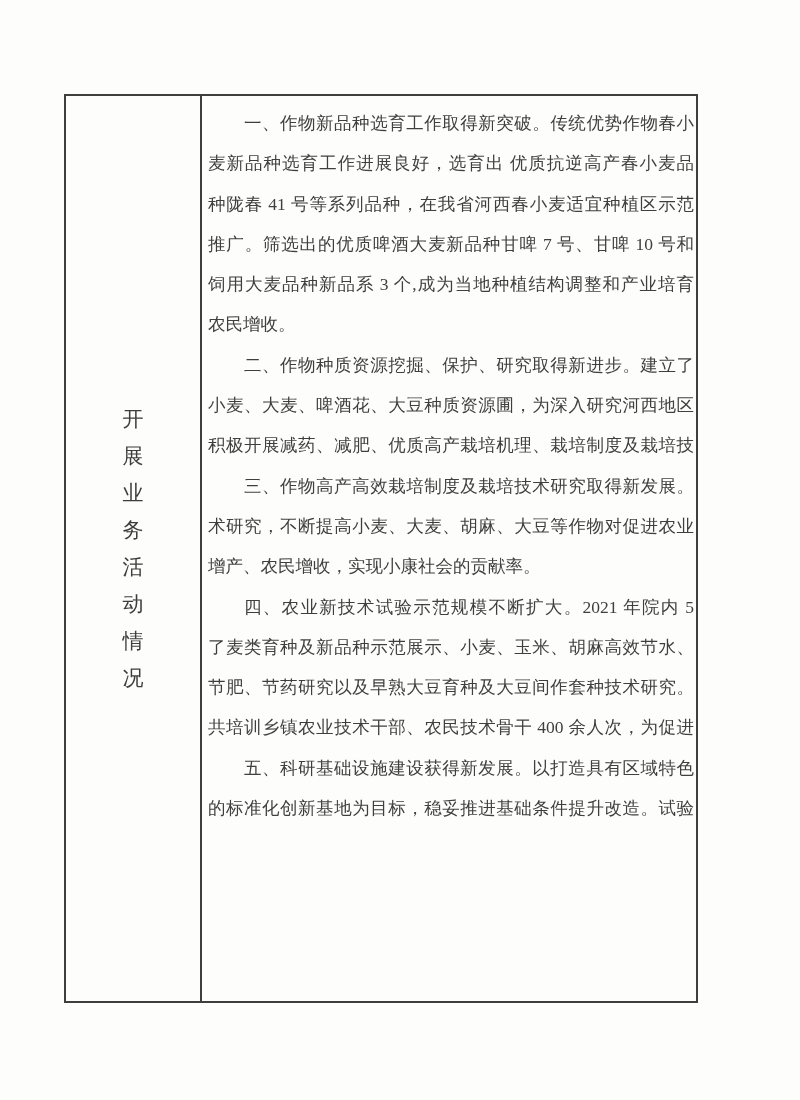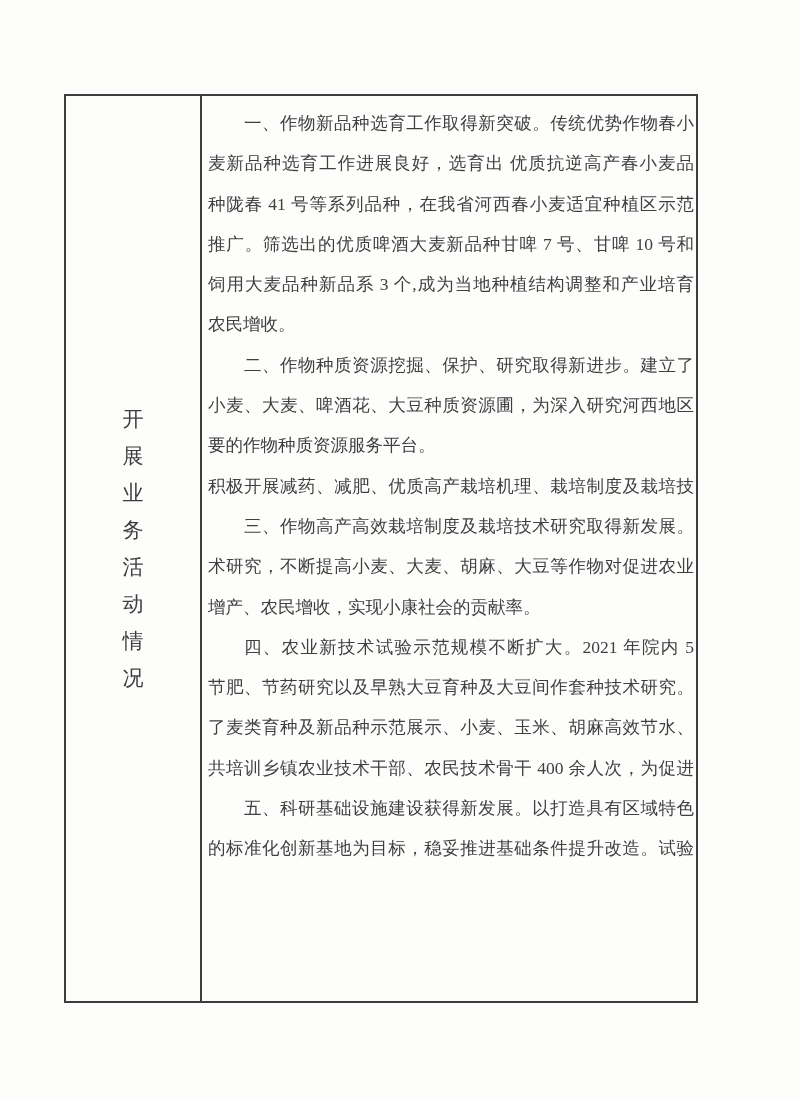--- a/index.html
+++ b/index.html
@@ -88,27 +88,26 @@
     <div class="content-cell">
       <div>
           <div class="text-line indent justify">一、作物新品种选育工作取得新突破。传统优势作物春小</div>
           <div class="text-line justify">麦新品种选育工作进展良好，选育出 优质抗逆高产春小麦品</div>
           <div class="text-line justify">种陇春 41 号等系列品种，在我省河西春小麦适宜种植区示范</div>
           <div class="text-line justify">推广。筛选出的优质啤酒大麦新品种甘啤 7 号、甘啤 10 号和</div>
           <div class="text-line justify">饲用大麦品种新品系 3 个,成为当地种植结构调整和产业培育</div>
           <div class="text-line">农民增收。</div>
           <div class="text-line indent justify">二、作物种质资源挖掘、保护、研究取得新进步。建立了</div>
           <div class="text-line justify">小麦、大麦、啤酒花、大豆种质资源圃，为深入研究河西地区</div>
-          <div class="text-line">要的作物种质资源服务平台。</div>
           <div class="text-line justify">积极开展减药、减肥、优质高产栽培机理、栽培制度及栽培技</div>
           <div class="text-line indent justify">三、作物高产高效栽培制度及栽培技术研究取得新发展。</div>
           <div class="text-line justify">术研究，不断提高小麦、大麦、胡麻、大豆等作物对促进农业</div>
           <div class="text-line">增产、农民增收，实现小康社会的贡献率。</div>
           <div class="text-line indent justify">四、农业新技术试验示范规模不断扩大。2021 年院内 5</div>
+          <div class="text-line justify">了麦类育种及新品种示范展示、小麦、玉米、胡麻高效节水、</div>
           <div class="text-line justify">节肥、节药研究以及早熟大豆育种及大豆间作套种技术研究。</div>
-          <div class="text-line justify">了麦类育种及新品种示范展示、小麦、玉米、胡麻高效节水、</div>
           <div class="text-line justify">共培训乡镇农业技术干部、农民技术骨干 400 余人次，为促进</div>
           <div class="text-line indent justify">五、科研基础设施建设获得新发展。以打造具有区域特色</div>
           <div class="text-line justify">的标准化创新基地为目标，稳妥推进基础条件提升改造。试验</div>
         </div>
     </div>
   </div>
 </div>
 
 </body></html>

